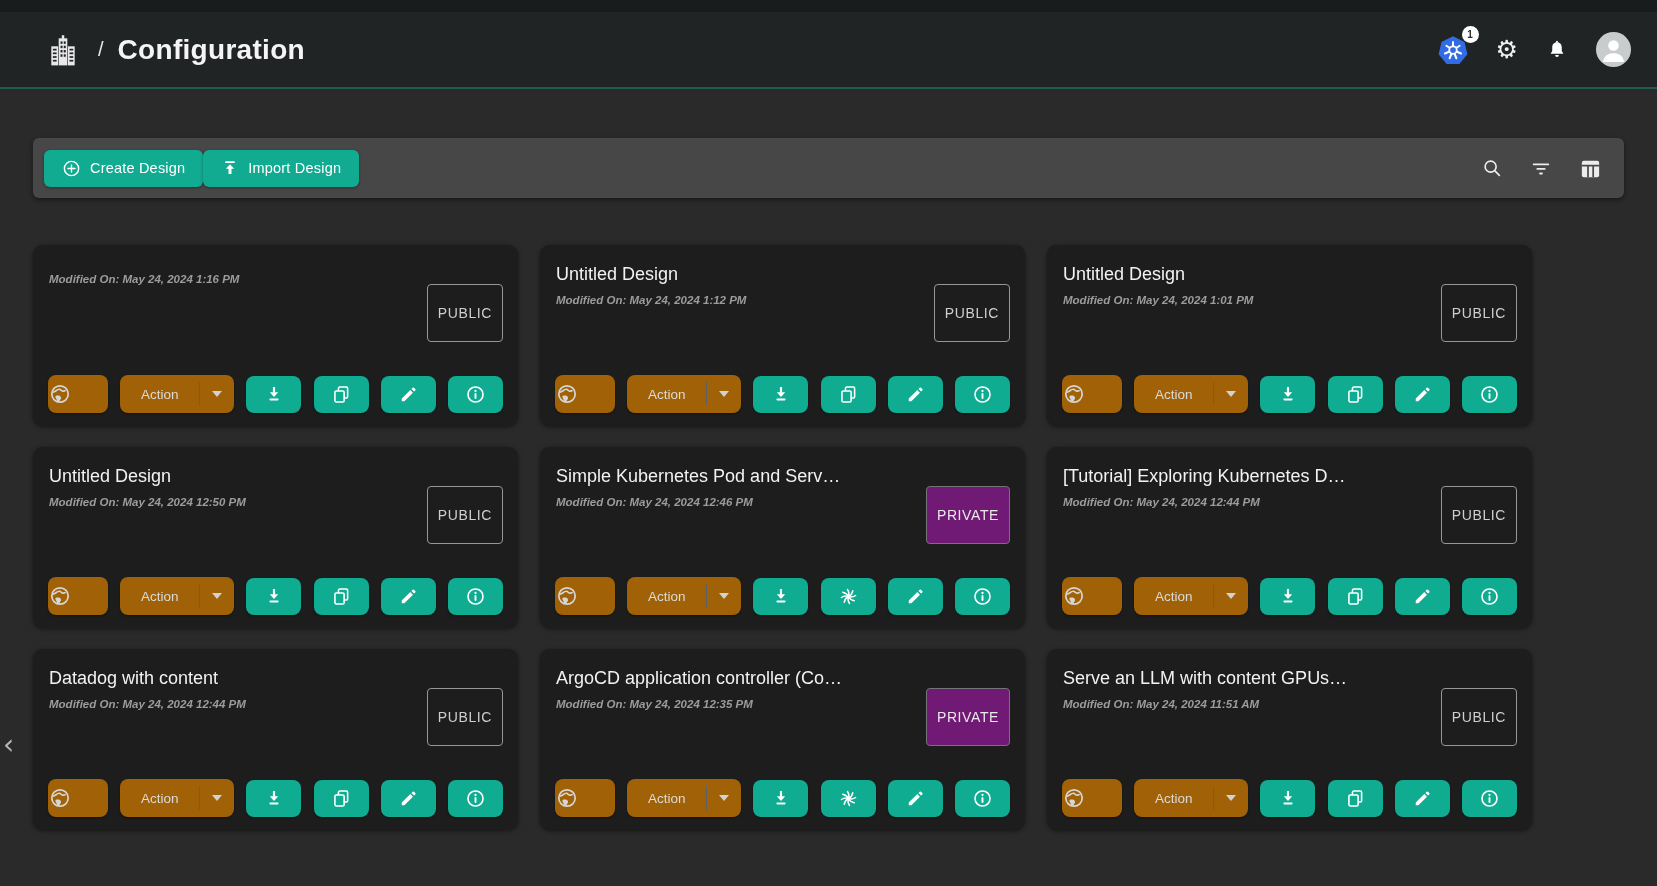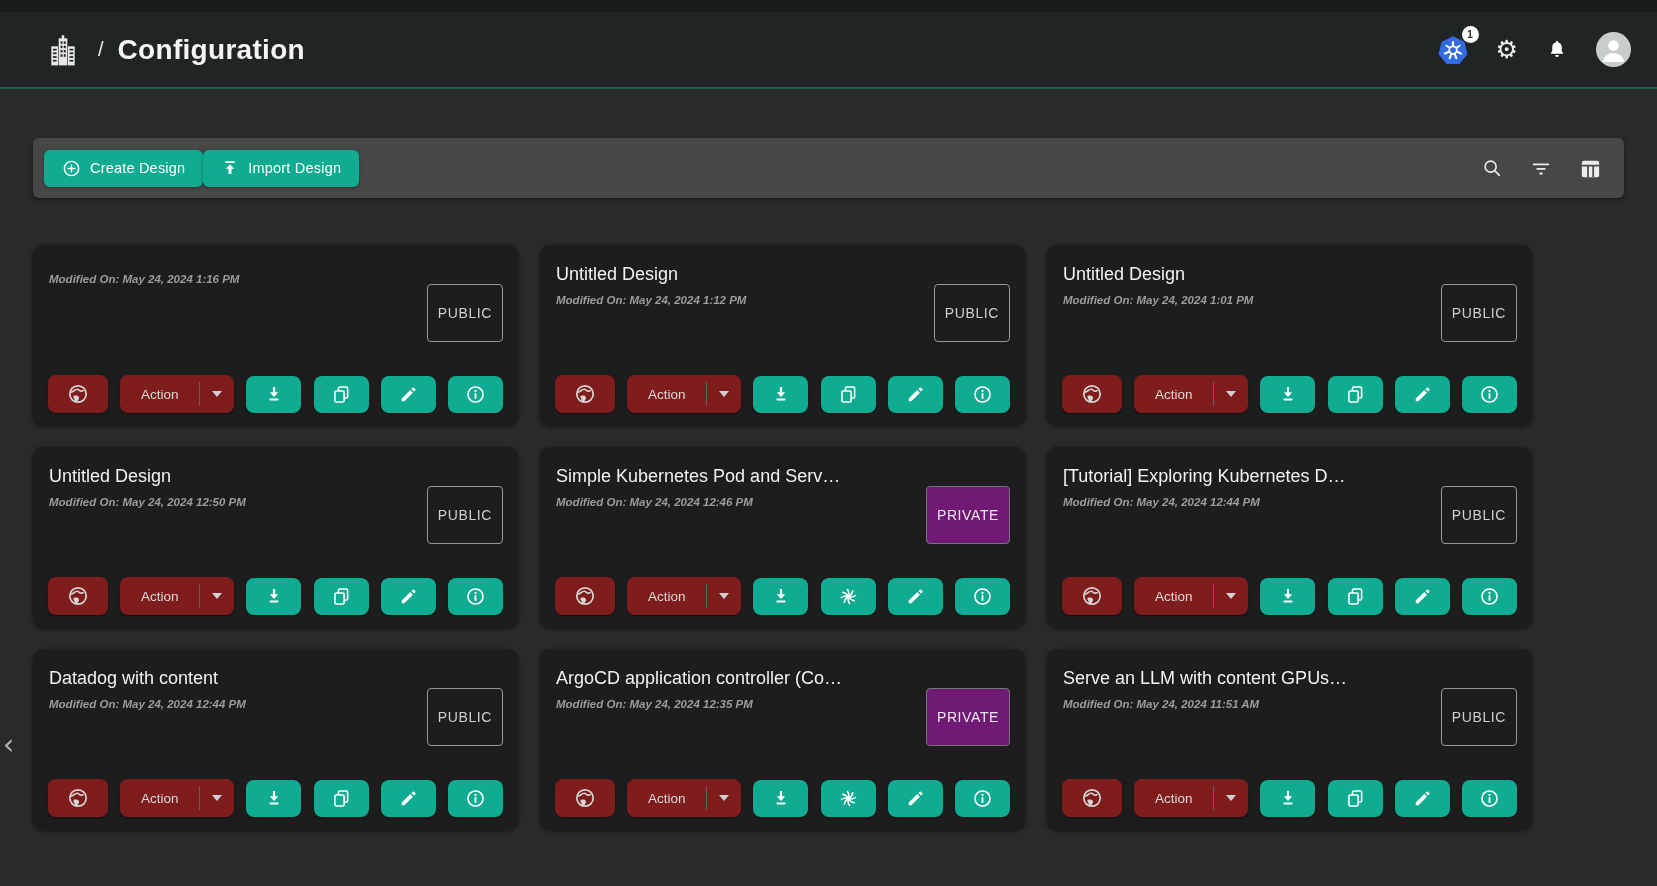--- a/index.html
+++ b/index.html
@@ -89,22 +89,22 @@
   .modified {
     margin-top:9px;
     color:#9c9c9c; font-size:11.5px;
     font-style:italic; font-weight:700;
   }
   .actions {
     position:absolute; left:15px; right:15px; bottom:13px;
     display:flex; align-items:center; justify-content:space-between;
   }
   .btn-dark {
-    background:#7f1d1d; border:none; border-radius:8px;
-    height:38px; display:flex; align-items:center; justify-content:center;
+    background:#a16207; border:none; border-radius:8px;
+    height:38px; display:flex; align-items:center; 
     cursor:pointer; box-shadow:0 1px 2px rgba(0,0,0,.4);
   }
   .globe-btn { width:60px; }
   .action-split { width:114px; padding:0; }
   .action-label { flex:1; text-align:center; color:#dadada; font-size:13.5px; font-family:inherit; }
   .split-divider { width:1px; height:24px; background:#5a6168; }
   .caret-zone { width:34px; display:flex; align-items:center; justify-content:center; }
   .caret-down {
     width:0; height:0;
     border-left:5px solid transparent; border-right:5px solid transparent;

